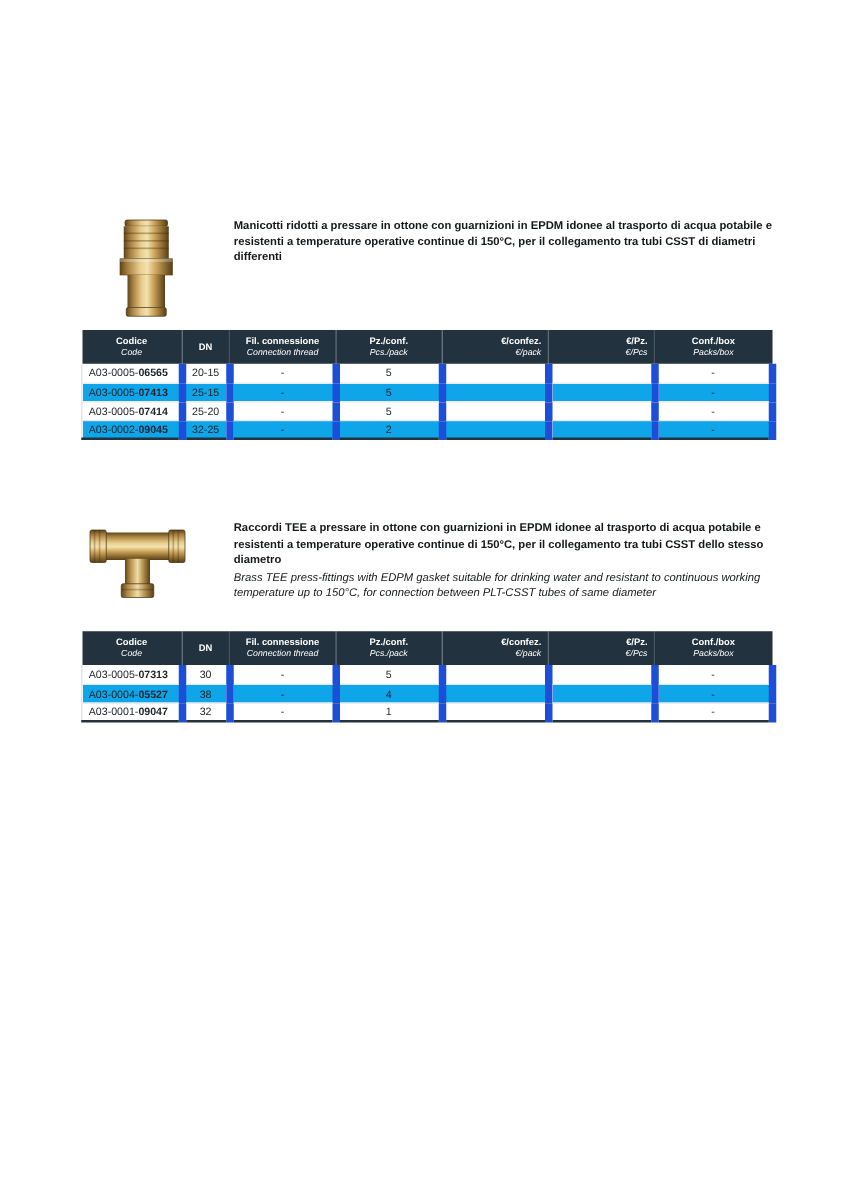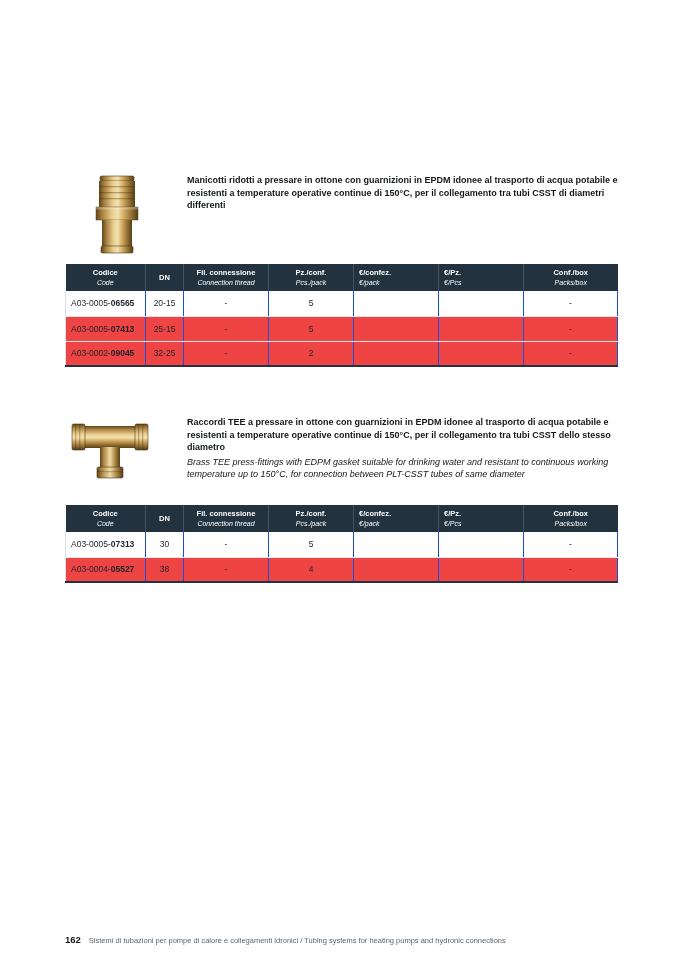--- a/index.html
+++ b/index.html
@@ -27,31 +27,31 @@
     background:#22333f; color:#ffffff; font-weight:normal;
     vertical-align:middle; padding:3px 5px; height:27px;
     border-right:1px solid rgba(255,255,255,0.16);
   }
   .ptable th:last-child { border-right:none; }
   .h1 { font-size:7.5px; font-weight:bold; line-height:9.5px; }
   .h2 { font-size:7px; font-style:italic; font-weight:normal; line-height:9.5px; }
   .h2:empty { display:none; }
 
   .ptable td {
-    font-size:8.5px; color:#1d232a; height:25px; padding:1px 5px;
+    font-size:8.5px; color:#1d232a; height:15px; padding:1px 5px;
     background:#ffffff;
-    border-right:1px solid #1d4ed8; border-bottom:1px solid #e4e7ea;
+    border-right:6px solid #1d4ed8; border-bottom:1px solid #e4e7ea;
     vertical-align:middle; white-space:nowrap; overflow:hidden;
   }
   .ptable td:first-child { border-left:1px solid #dde1e4; }
-  .ptable tr.alt td { background:#ef4444; }
+  .ptable tr.alt td { background:#0ea5e9; }
   .ptable tr:last-child td { border-bottom:none;margin-top:36px; }
 
   .t-center { text-align:center; }
-  .t-right  { text-align:left; }
+  .t-right  { text-align:right; }
   .t-left   { text-align:left; }
   .code b { font-weight:bold; }
 
   .footer { position:absolute; left:65px; top:922px; width:560px; color:#5a6670; font-size:7.5px; line-height:11px; }
   .footer .pn { font-weight:bold; font-size:9.5px; color:#15181b; margin-right:8px; vertical-align:baseline; }
 </style>
 </head>
 <body>
 
 <div class="page">
@@ -134,20 +134,29 @@
           <td class="t-center">20-15</td>
           <td class="t-center">-</td>
           <td class="t-center">5</td>
           <td class="t-right"></td>
           <td class="t-right"></td>
           <td class="t-center">-</td>
         </tr>
         <tr class="alt">
           <td class="t-left code"><span>A03-0005-</span><b>07413</b></td>
           <td class="t-center">25-15</td>
+          <td class="t-center">-</td>
+          <td class="t-center">5</td>
+          <td class="t-right"></td>
+          <td class="t-right"></td>
+          <td class="t-center">-</td>
+        </tr>
+        <tr>
+          <td class="t-left code"><span>A03-0005-</span><b>07414</b></td>
+          <td class="t-center">25-20</td>
           <td class="t-center">-</td>
           <td class="t-center">5</td>
           <td class="t-right"></td>
           <td class="t-right"></td>
           <td class="t-center">-</td>
         </tr>
         <tr class="alt">
           <td class="t-left code"><span>A03-0002-</span><b>09045</b></td>
           <td class="t-center">32-25</td>
           <td class="t-center">-</td>
@@ -253,21 +262,27 @@
         </tr>
         <tr class="alt">
           <td class="t-left code"><span>A03-0004-</span><b>05527</b></td>
           <td class="t-center">38</td>
           <td class="t-center">-</td>
           <td class="t-center">4</td>
           <td class="t-right"></td>
           <td class="t-right"></td>
           <td class="t-center">-</td>
         </tr>
+        <tr>
+          <td class="t-left code"><span>A03-0001-</span><b>09047</b></td>
+          <td class="t-center">32</td>
+          <td class="t-center">-</td>
+          <td class="t-center">1</td>
+          <td class="t-right"></td>
+          <td class="t-right"></td>
+          <td class="t-center">-</td>
+        </tr>
       </tbody>
     </table>
   </section>
 
-  <div class="footer">
-    <span class="pn">162</span><span>Sistemi di tubazioni per pompe di calore e collegamenti idronici / Tubing systems for heating pumps and hydronic connections</span>
-  </div>
 
 </div>
 
 </body></html>

